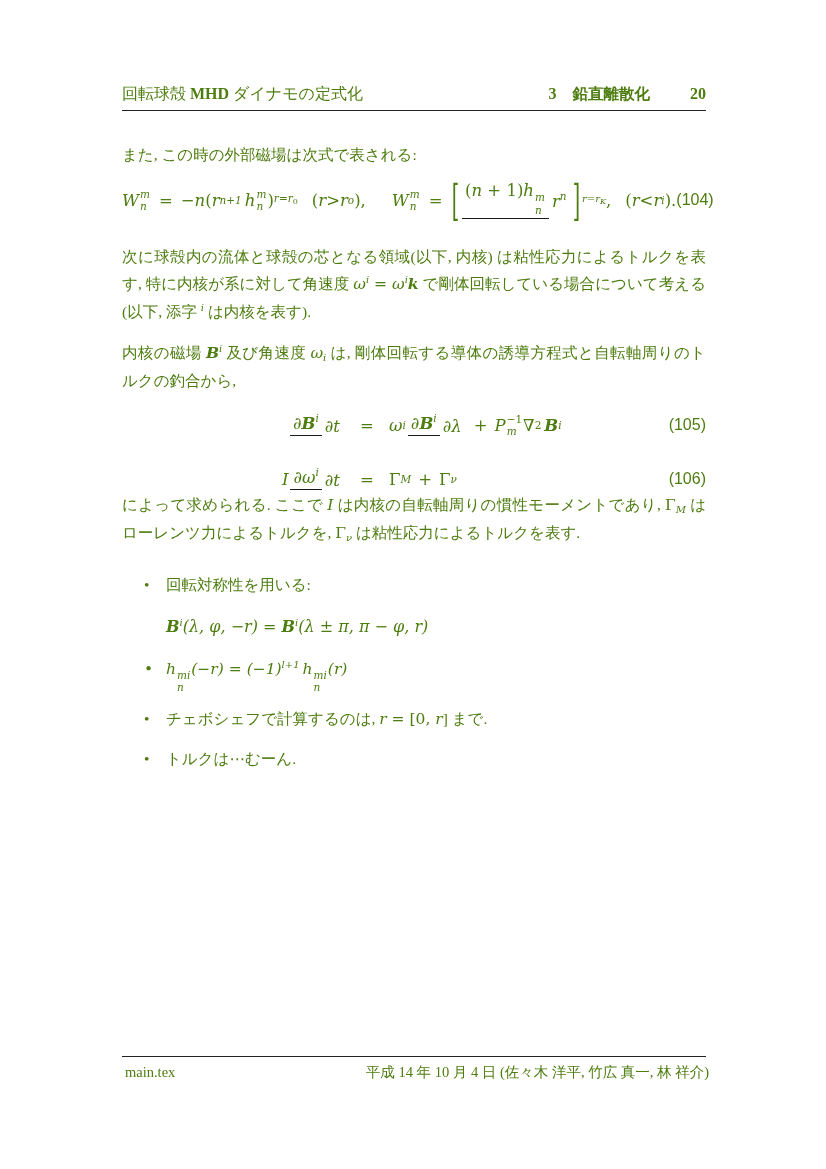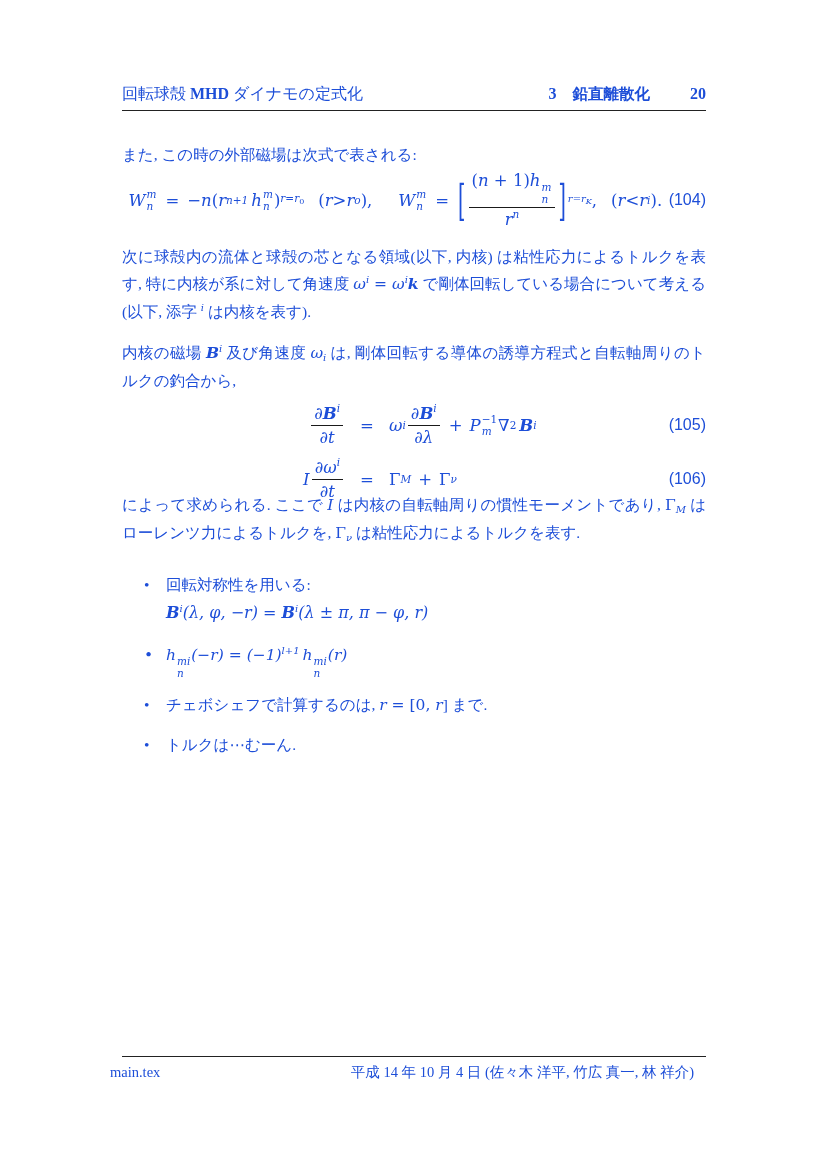--- a/index.html
+++ b/index.html
@@ -1,19 +1,19 @@
 <!DOCTYPE html>
 <html><head>
 <meta charset="utf-8">
 <style>
   * { margin:0; padding:0; box-sizing:border-box; }
   html, body { background:#ffffff; }
   .page {
     position:relative; width:826px; height:1169px; background:#fff;
-    font-family:"Liberation Serif","DejaVu Serif",serif; color:#1d4ed8;
+    font-family:"Liberation Serif","DejaVu Serif",serif; color:#4d7c0f;
     overflow:hidden;
   }
 
   
   .runhead { position:absolute; left:122px; top:84px; width:584px;
              display:flex; align-items:baseline; font-size:16px; }
   .rh-left .cjk-bold { font-weight:bold; }
   .rh-right { margin-left:auto; display:flex; align-items:baseline; font-weight:bold; }
   .rh-secno { margin-right:16px; }
   .rh-sectitle { font-family:Liberation Serif, serif; font-size:15.5px; }
@@ -46,21 +46,21 @@
   .eq104-body { flex:1; display:flex; justify-content:center; align-items:center; }
   .eqno { font-size:16px; font-family:Liberation Sans, sans-serif; }
 
   .eqnarray { position:absolute; left:122px; top:394px; width:584px;
               font-size:16.5px; font-family:"DejaVu Serif",serif; }
   .eqrow { display:flex; align-items:center; min-height:46px; white-space:nowrap;margin-top:8px; }
   .eq-lhs { width:223px; display:flex; justify-content:flex-end; align-items:center; }
   .eq-rel { width:44px; text-align:center; }
   .eq-rhs { flex:1; display:flex; align-items:center; }
 
-  .frac { display:inline-flex; flex-direction:column; align-items:center;
+  .frac { display:inline-flex; align-items:center;
           vertical-align:middle; margin:0 2px; }
   .fnum { display:block; padding:0 3px 2px; border-bottom:1px solid #1a1a1a; text-align:center; }
   .fden { display:block; padding:2px 3px 0; text-align:right; }
 
   .sup { font-size:10.5px; vertical-align:7px; line-height:0; }
   .sub { font-size:10.5px; vertical-align:-4px; line-height:0; }
   .ss  { display:inline-flex; flex-direction:column; align-items:flex-start;
          font-size:10.5px; line-height:1.15; vertical-align:-5px; margin:0 1px; }
   .sub2 { font-size:8px; vertical-align:-2px; }
 
@@ -73,24 +73,24 @@
   .condgap { margin-left:14px; }
   .partgap { margin-left:26px; }
   .tgap { margin-left:3px; }
 
   
   .bullets { position:absolute; left:144px; top:571px; width:562px;
              font-size:15.5px; line-height:27px; }
   .bitem { position:relative; padding-left:22px; margin-bottom:12px; }
   .bitem.first { margin-bottom:16px; }
   .bitem::before { content:"\2022"; position:absolute; left:0; top:0; }
-  .b1-math { margin-top:1px; font-size:16px; }
-
-  
-  .footer { position:absolute; left:110px; top:1063px; width:584px;
+  .b1-math { margin-top:15px; font-size:16px; }
+
+  
+  .footer { position:absolute; left:125px; top:1063px; width:584px;
             display:flex; align-items:baseline; font-size:14.5px; }
   .footer-right { margin-left:auto;text-align:center; }
 </style>
 </head>
 <body>
 
 <div class="page">
 
   <div class="runhead">
     <div class="rh-left">

